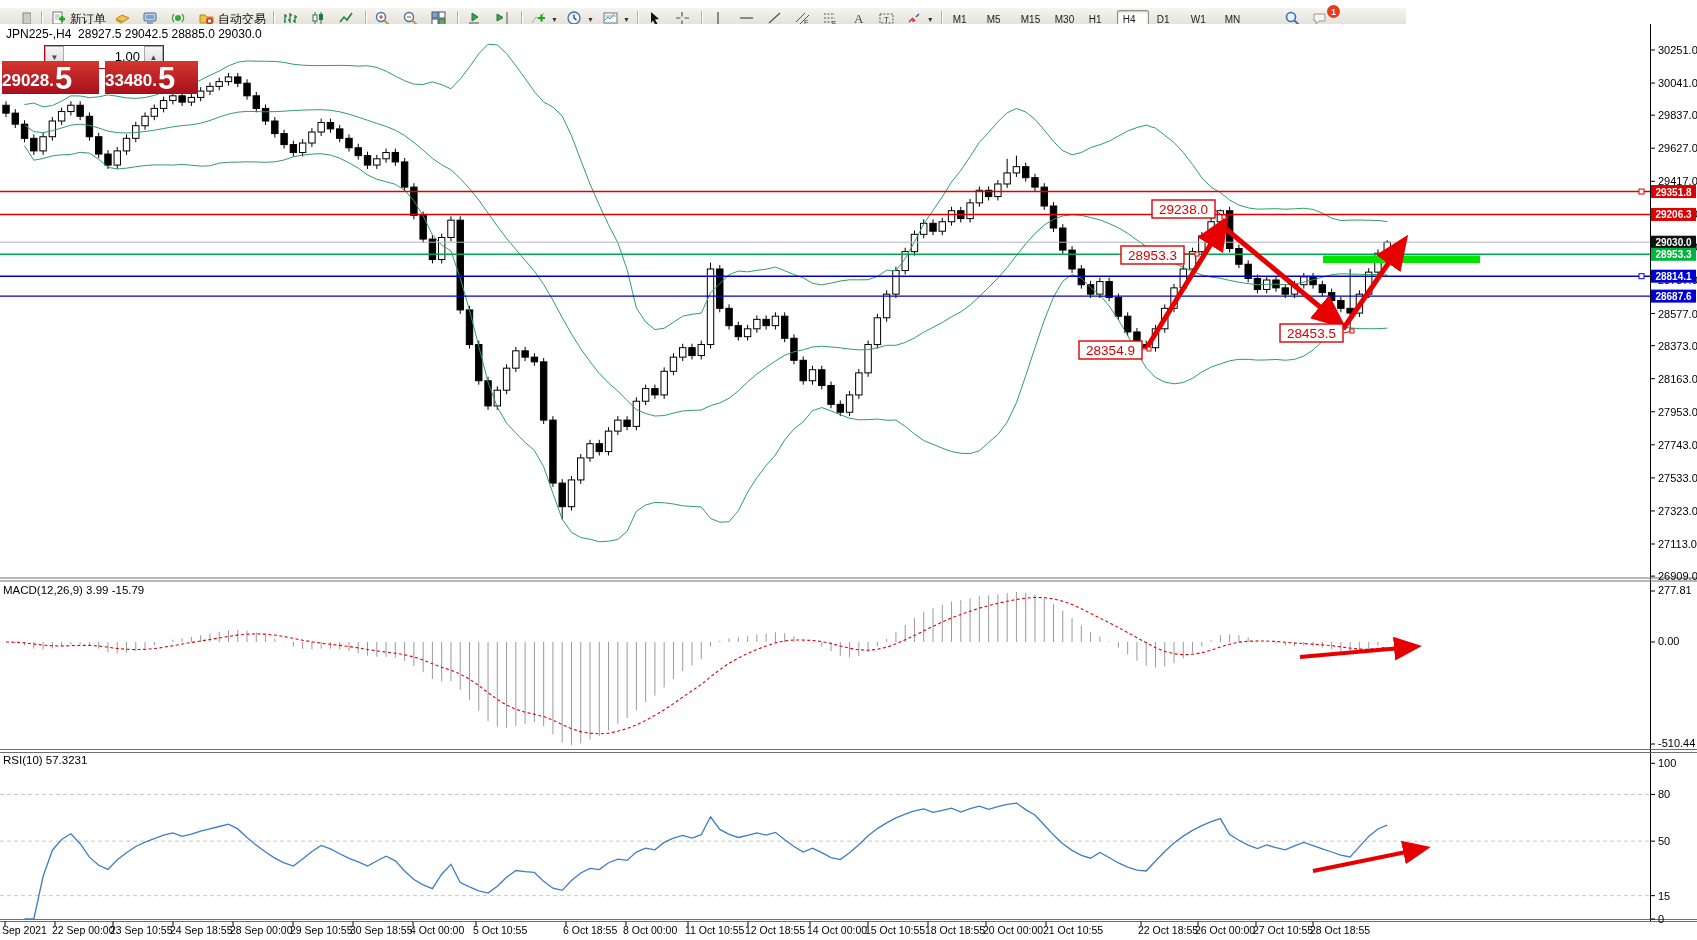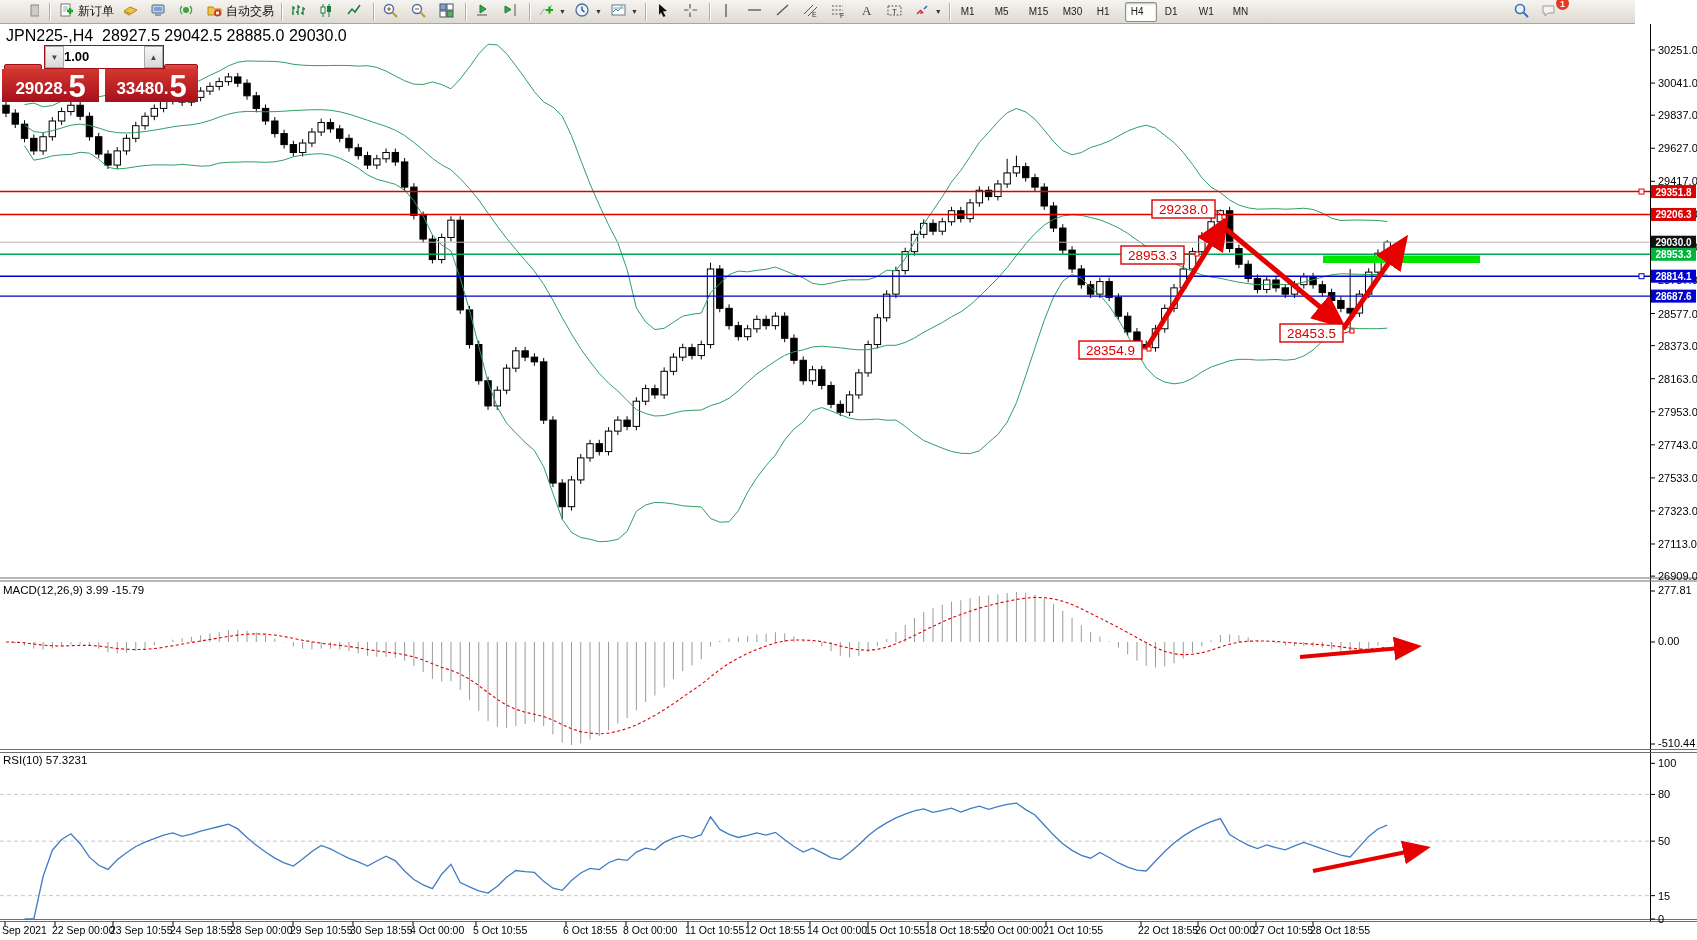--- a/index.html
+++ b/index.html
@@ -1,46 +1,46 @@
 <!DOCTYPE html>
 <html><head>
 <meta charset="utf-8">
 <style>
   html,body{margin:0;padding:0;background:#fff}
   .app{position:relative;width:1697px;height:940px;overflow:hidden;
        font-family:"Liberation Sans",sans-serif;background:#fff;user-select:none}
   
-  .toolbar{position:absolute;left:0;top:0;width:1635px;height:24px;
+  .toolbar{position:absolute;left:0;top:8px;width:1406px;height:24px;
     background:linear-gradient(#f6f4f0,#dedad2);border-bottom:1px solid #a9a69e;
-    display:flex;align-items:center;padding-left:18px;box-sizing:border-box;white-space:nowrap}
+    display:flex;align-items:center;padding-left:10px;box-sizing:border-box;white-space:nowrap}
   .tbtn{height:20px;min-width:20px;display:flex;align-items:center;gap:3px;
     padding:0 2px;margin:0 1px;border:1px solid transparent;border-radius:2px;color:#111;font-size:12px}
   .tbtn.active{background:#fdfdfb;border:1px solid #8f8d86;box-shadow:inset 0 1px 2px rgba(0,0,0,.25)}
   .tsep{width:1px;height:18px;background:#b3b0a8;border-right:1px solid #fff;margin:0 3px}
   .tf{font-size:10px;color:#222;padding:0 5px;height:18px;display:flex;align-items:center}
   .caret{font-size:7px;color:#333;margin-left:1px}
   .tb-right{position:absolute;right:70px;top:0;height:24px;display:flex;align-items:center}
   .badge{position:absolute;right:-6px;top:-5px;width:13px;height:13px;border-radius:50%;
     background:#e8381f;color:#fff;font-size:9px;font-weight:bold;display:flex;align-items:center;justify-content:center}
   .ico{display:inline-block;width:17px;height:17px;line-height:0}
   
-  .ohlc{position:absolute;left:6px;top:27px;font-size:16px;color:#000}
+  .ohlc{position:absolute;left:6px;top:27px;font-size:12px;color:#000}
   .panlab{position:absolute;left:3px;font-size:11.5px;color:#000}
   
   .ocw{position:absolute;left:2px;top:44px;width:196px;height:58px;font-weight:bold}
   .ocw .row{position:absolute;left:0;top:0;width:196px;height:25px}
   .btn-sell,.btn-buy{position:absolute;top:20px;height:17px;background:linear-gradient(#e04a3c,#b5121f);
     color:#fff;font-size:12px;display:flex;align-items:center;justify-content:center;border:1px solid #9e0d18;border-radius:2px}
   .btn-sell{left:2px;width:36px}.btn-buy{left:162px;width:32px}
   .volbox{position:absolute;left:42px;top:1px;width:118px;height:22px;background:#fff;border:1px solid #9e0d18;display:flex}
   .spin{width:17px;background:linear-gradient(#f6f6f6,#d9d9d9);border:1px solid #aaa;color:#446;
     font-size:8px;display:flex;align-items:center;justify-content:center}
-  .volval{flex:1;text-align:left;font-size:13px;color:#000;font-weight:bold;padding:3px 4px 0 0}
-  .pricepan{position:absolute;top:25px;height:33px;background:linear-gradient(#d2372f,#a80f1c);
-    color:#fff;display:flex;align-items:flex-end;justify-content:center;overflow:hidden}
+  .volval{flex:1;text-align:right;font-size:13px;color:#000;font-weight:normal;padding:3px 4px 0 0}
+  .pricepan{position:absolute;top:17px;height:33px;background:linear-gradient(#d2372f,#a80f1c);
+    color:#fff;display:flex;align-items:flex-end;justify-content:flex-start;overflow:hidden}
   .pp-sell{left:0;width:97px}.pp-buy{left:103px;width:93px}
   .pp-main{font-size:17px;line-height:26px}.pp-big{font-size:31px;line-height:30px;margin-left:1px}
 </style>
 </head>
 <body>
 
 <div class="app">
   <div class="toolbar" id="toolbar">
       <div class="tbtn">
         <span class="ico-wrap"><svg class="ico" viewBox="0 0 17 17">

